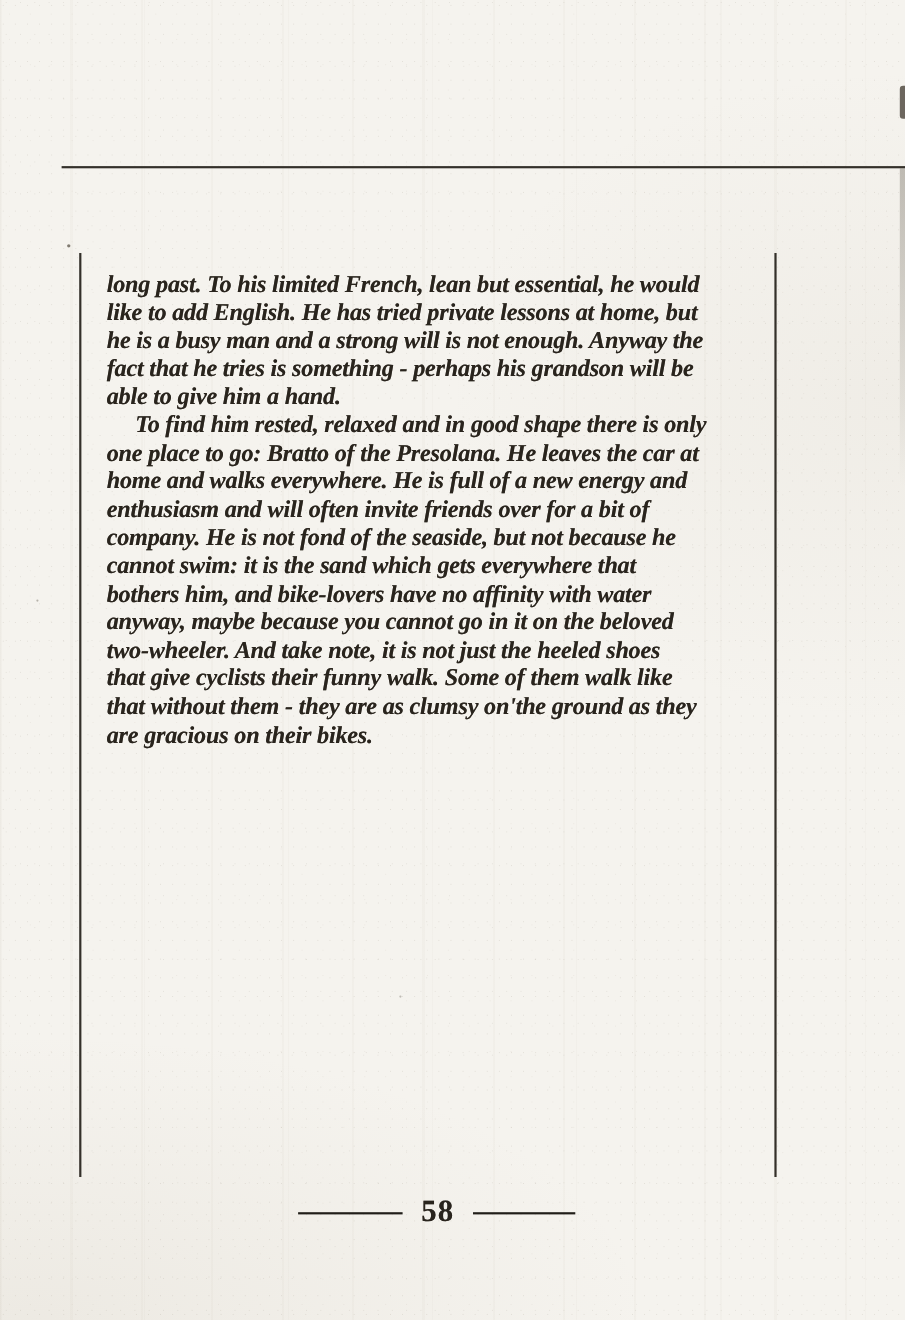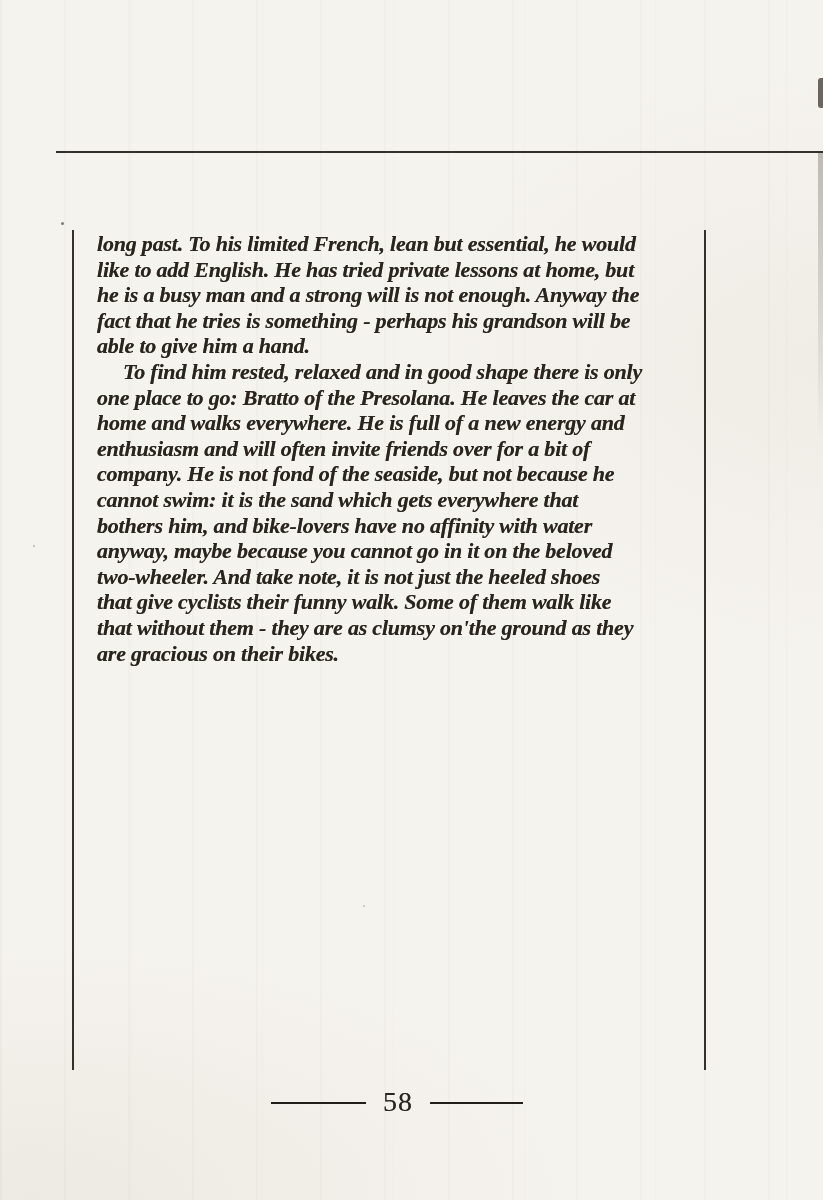--- a/index.html
+++ b/index.html
@@ -66,21 +66,21 @@
   }
   .speck { position: absolute; border-radius: 50%; background: #5a5347; }
   .speck.s1 { left: 61px;  top: 222px; width: 3px; height: 3px; opacity: 0.75; }
   .speck.s2 { left: 126px; top: 267px; width: 2px; height: 2px; opacity: 0.55; }
   .speck.s3 { left: 33px;  top: 545px; width: 2px; height: 2px; opacity: 0.40; }
   .speck.s4 { left: 363px; top: 905px; width: 2px; height: 2px; opacity: 0.35; }
 
   
   .text-block {
     position: absolute;
-    left: 97px; top: 231px;
+    left: 97px; top: 245px;
     width: 600px;
     color: var(--ink, #29241d);
     font-size: 22px;
     line-height: 25.6px;
     font-style: italic;
     font-weight: 700;
     letter-spacing: -0.2px;
     text-shadow: 0 0 0.5px rgba(41,36,29,0.65);
   }
   .para {
@@ -103,21 +103,21 @@
   }
   .footer .dash {
     display: inline-block;
     height: 2px;
     background: #211e19;
   }
   .footer .dash.left  { width: 95px; }
   .footer .dash.right { width: 93px; }
   .page-num {
     font-size: 28px;
-    font-weight: 400;
+    font-weight: 700;
     letter-spacing: 1px;
     line-height: 1;
     transform: translateY(-1px);
     text-shadow: 0 0 0.5px rgba(33,30,25,0.6);
     text-align: right;
   }
 </style>
 </head>
 <body>
 

